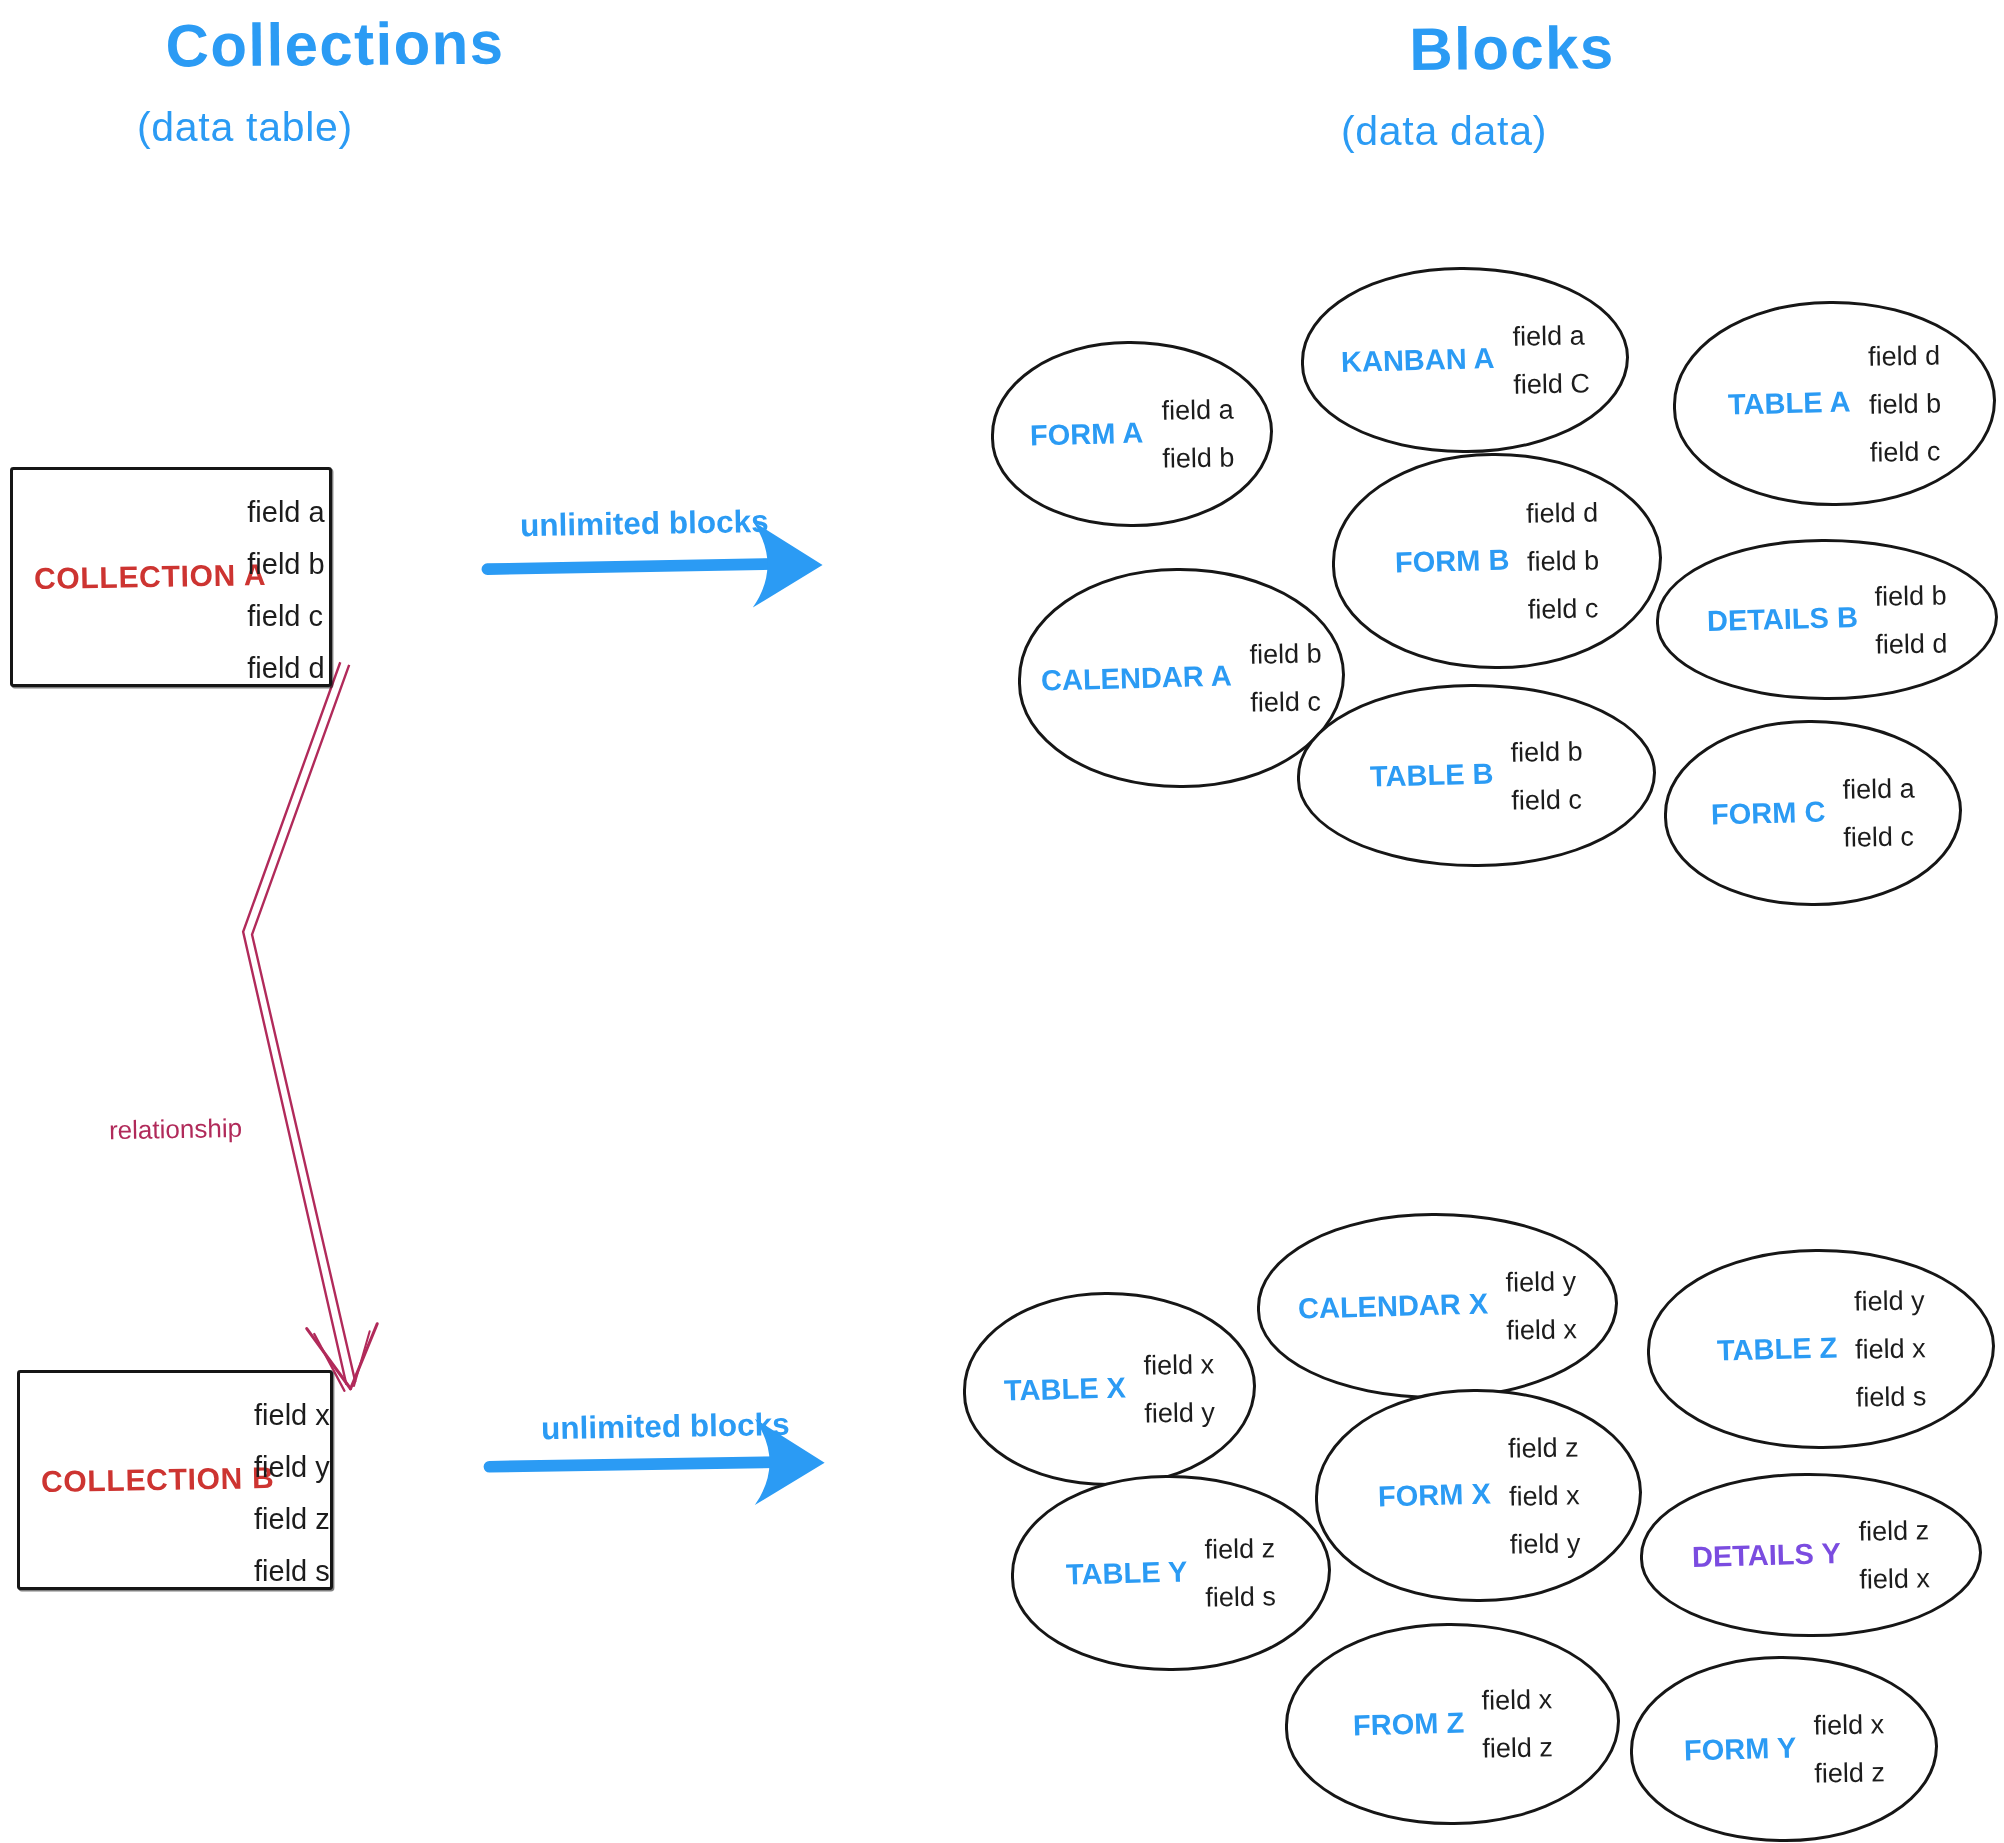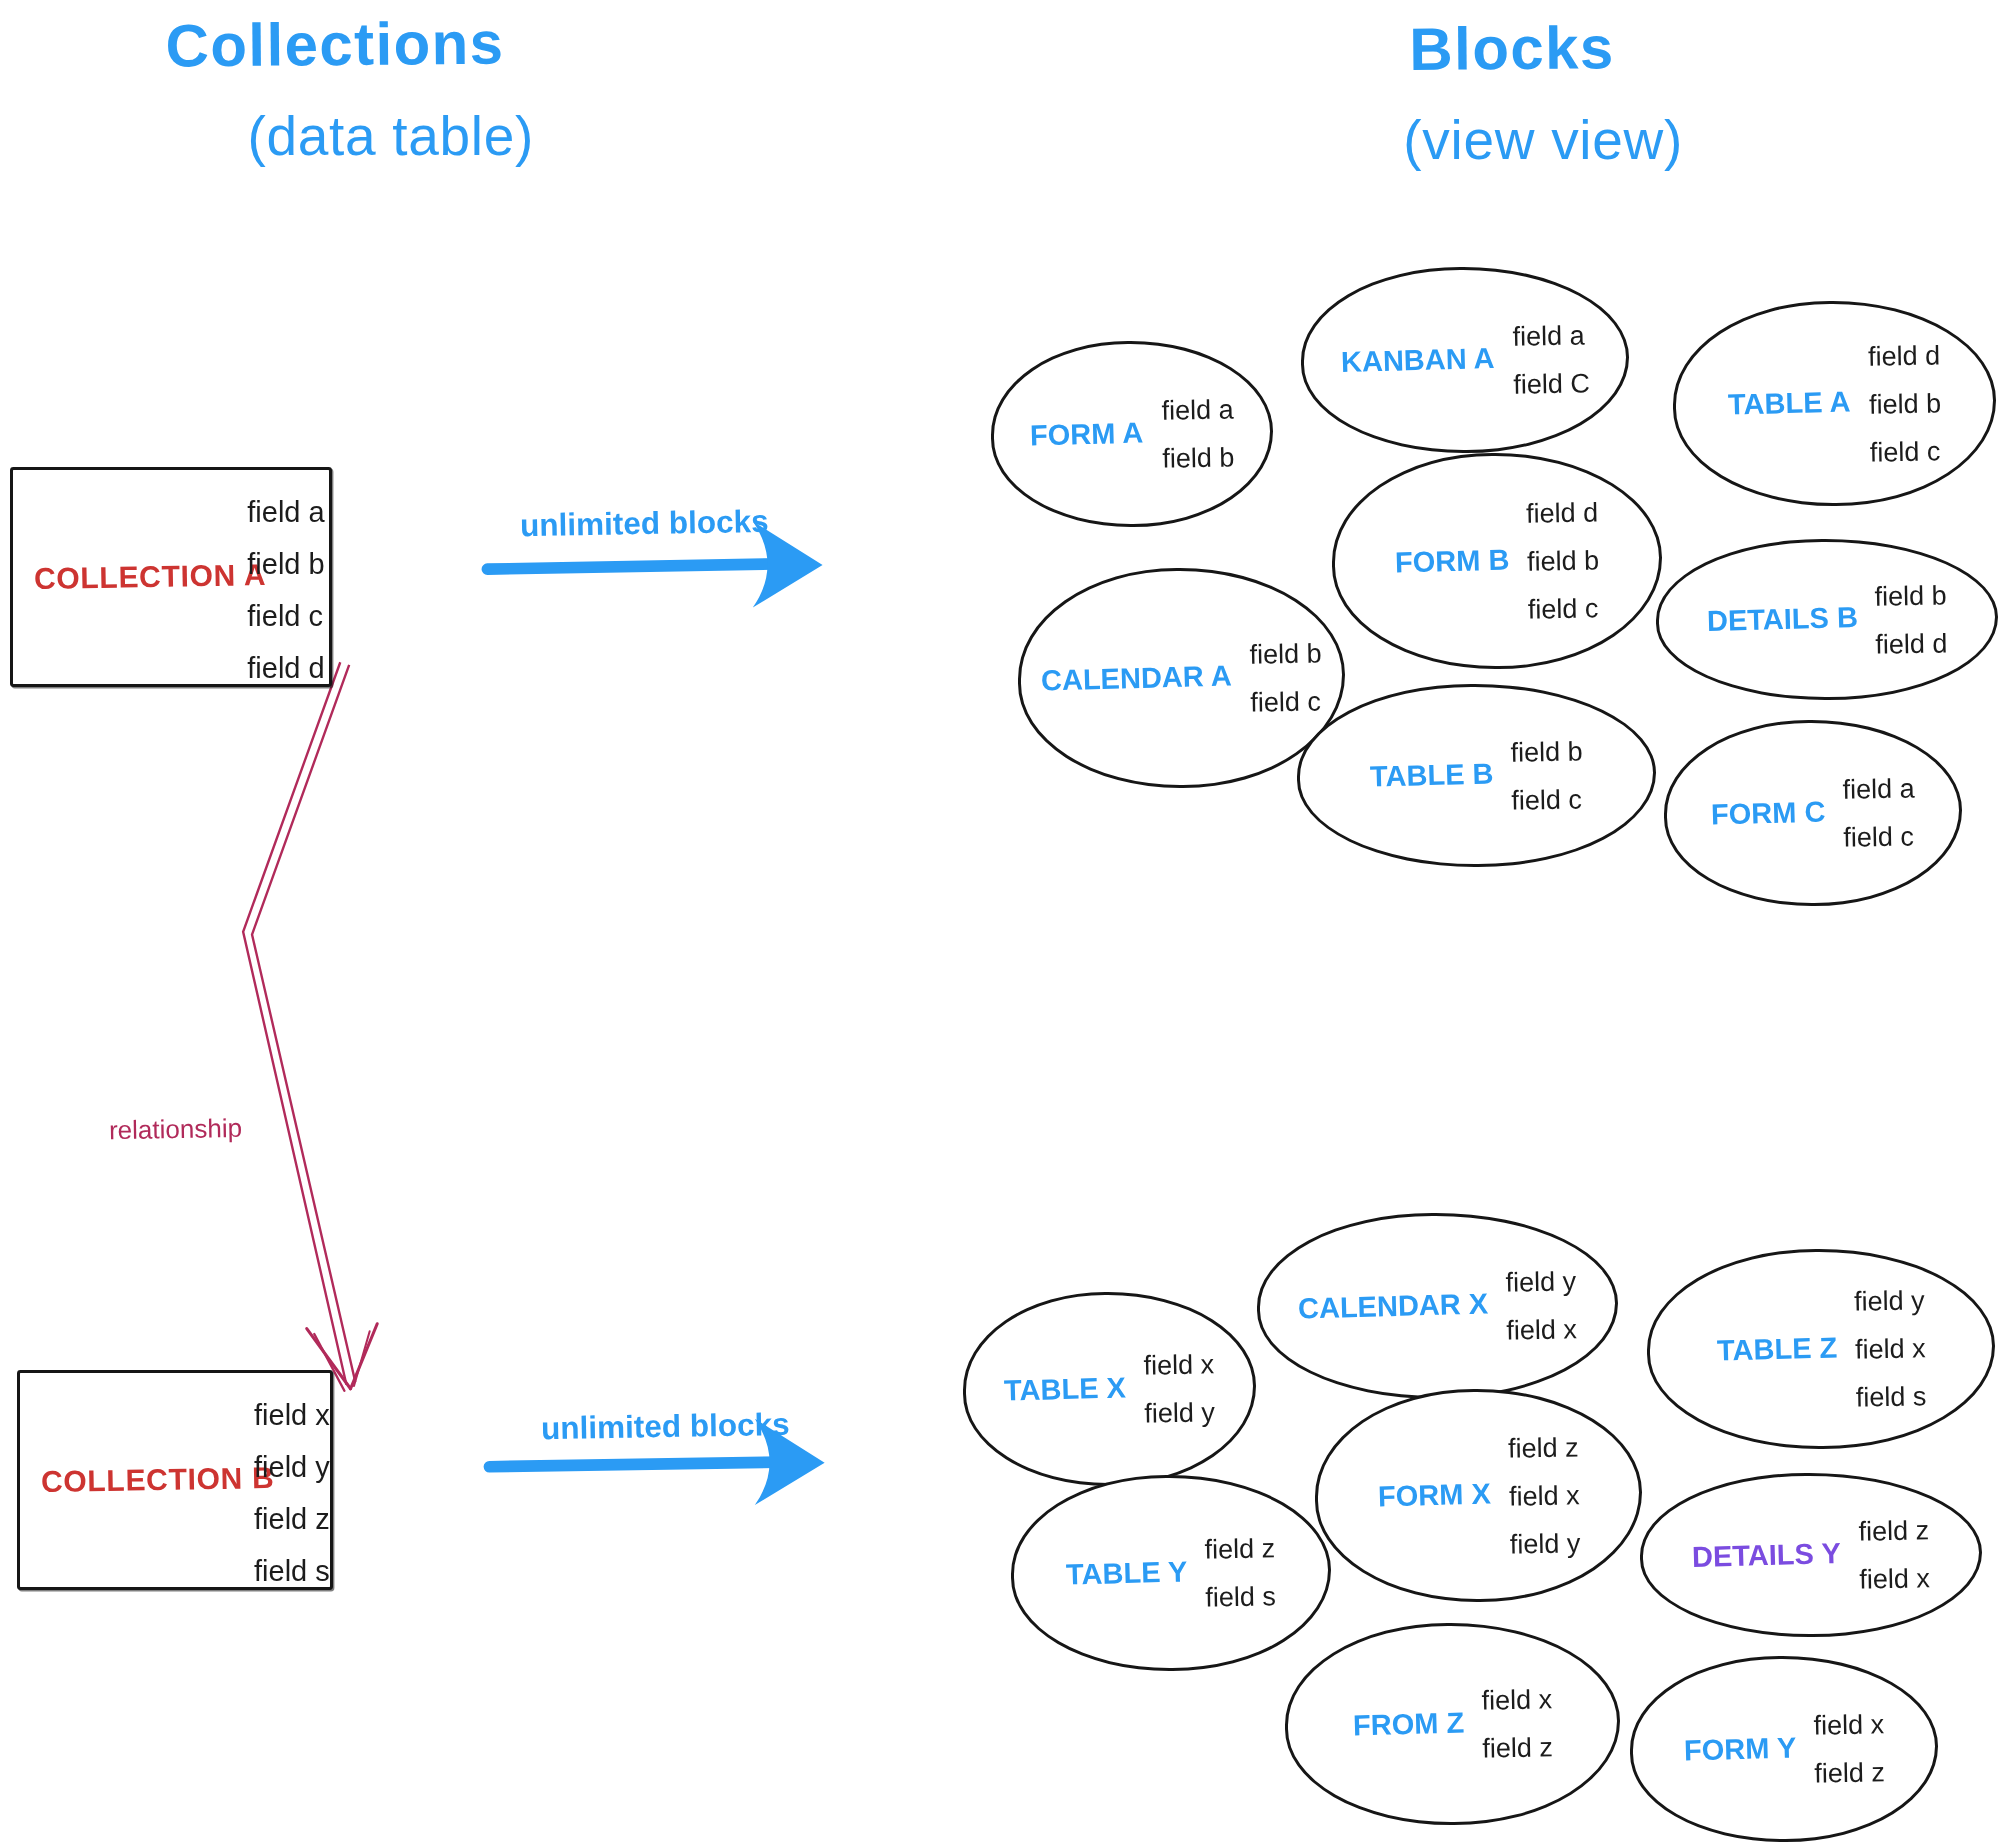--- a/index.html
+++ b/index.html
@@ -17,24 +17,24 @@
   
   .col-title {
     font-size: 60px;
     font-weight: 700;
     color: #2b9bf4;
     text-align: center;
     letter-spacing: 1.4px;
     transform: rotate(-0.5deg);
   }
   .col-subtitle {
-    font-size: 55px;
+    font-size: 41px;
     font-weight: 500;
     color: #2b9bf4;
-    text-align: right;
+    text-align: left;
     letter-spacing: 0.7px;
   }
   .t-collections { left: 123px; top: 9.6px;  width: 424px; }
   .s-collections { left: 137px; top: 104px; width: 397px; }
   .t-blocks      { left: 1358px; top: 13.7px;  width: 308px; }
   .s-blocks      { left: 1341px; top: 108px; width: 342px; }
 
   
   .collection-box {
     position: absolute;
@@ -149,21 +149,21 @@
   }
 </style>
 </head>
 <body>
 
 <div>
 
   <div class="abs col-title t-collections">Collections</div>
   <div class="abs col-subtitle s-collections">(data table)</div>
   <div class="abs col-title t-blocks">Blocks</div>
-  <div class="abs col-subtitle s-blocks">(view view)</div>
+  <div class="abs col-subtitle s-blocks">(data data)</div>
 
   <svg class="arrow-overlay" viewBox="0 0 2930 2694" xmlns="http://www.w3.org/2000/svg">
 
     <g>
       <path d="M712 832 C 880 828, 1040 825, 1150 824" stroke="#2b9bf4" stroke-width="17" stroke-linecap="round" fill="none"></path>
       <path d="M1202 826 L1100 762 Q1143 826 1100 888 Z" fill="#2b9bf4"></path>
     </g>
 
     <g>
       <path d="M715 2144 C 880 2140, 1045 2138, 1152 2137" stroke="#2b9bf4" stroke-width="17" stroke-linecap="round" fill="none"></path>

